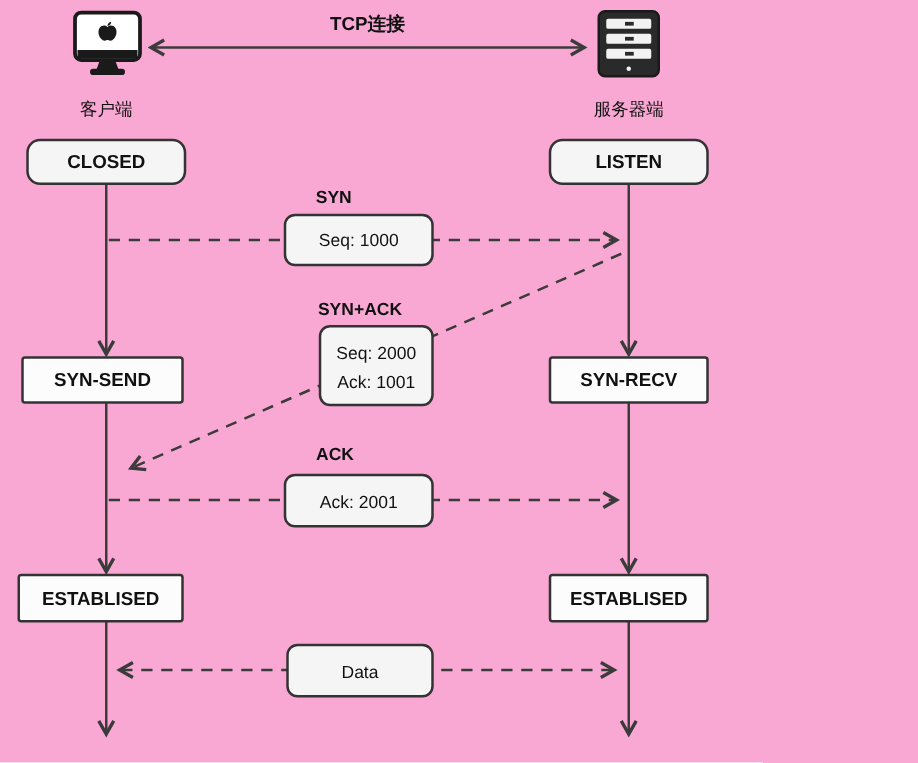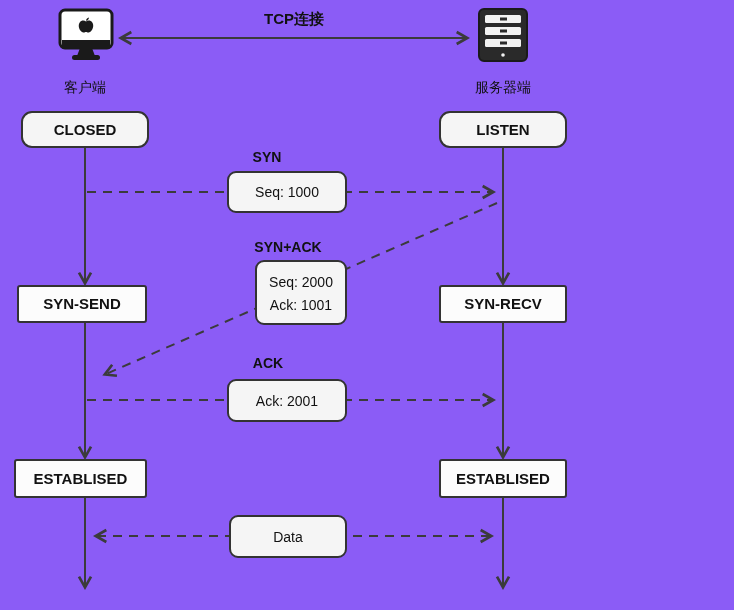--- a/index.html
+++ b/index.html
@@ -1,20 +1,20 @@
 <!DOCTYPE html>
 <html><head>
 <meta charset="utf-8">
 <style>
   html, body { margin: 0; padding: 0; background: #ffffff; }
   .stage {
     position: relative;
     width: 734px;
     height: 610px;
-    background: #8b5cf6;
+    background: #f9a8d4;
     font-family: "Liberation Sans", "DejaVu Sans", sans-serif;
     overflow: hidden;
   }
   svg { display: block; }
   .ln { stroke: #3b3b3b; stroke-width: 2; fill: none; }
   .dash { stroke-dasharray: 9 7; }
   .state-text { font-size: 15px; font-weight: 600; fill: #111111; }
   .box-text { font-size: 14px; font-weight: 500; fill: #111111; }
   .msg-label { font-size: 14px; font-weight: 700; fill: #111111; }
   .cjk { font-size: 14px; fill: #111111; }

